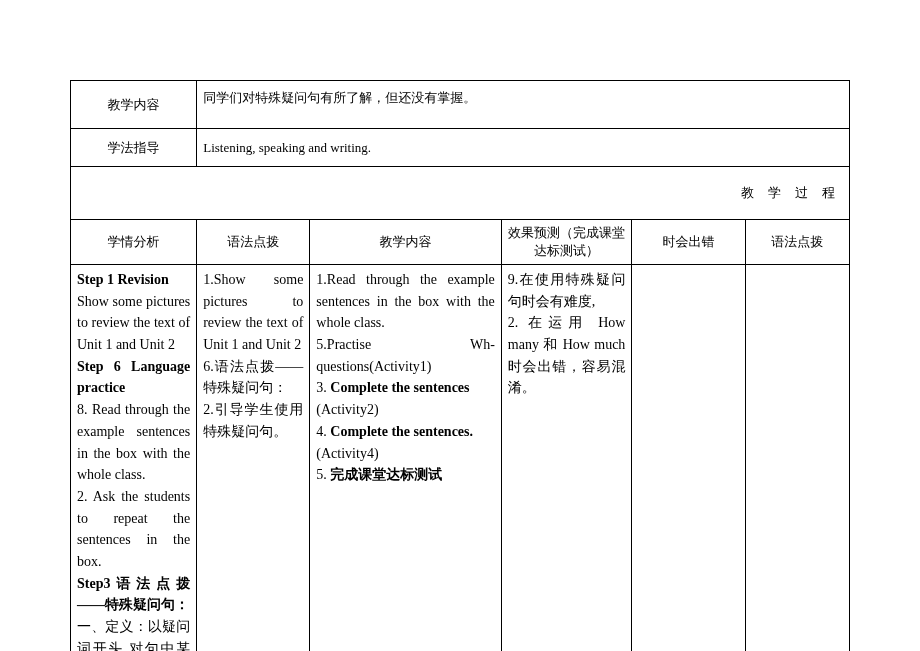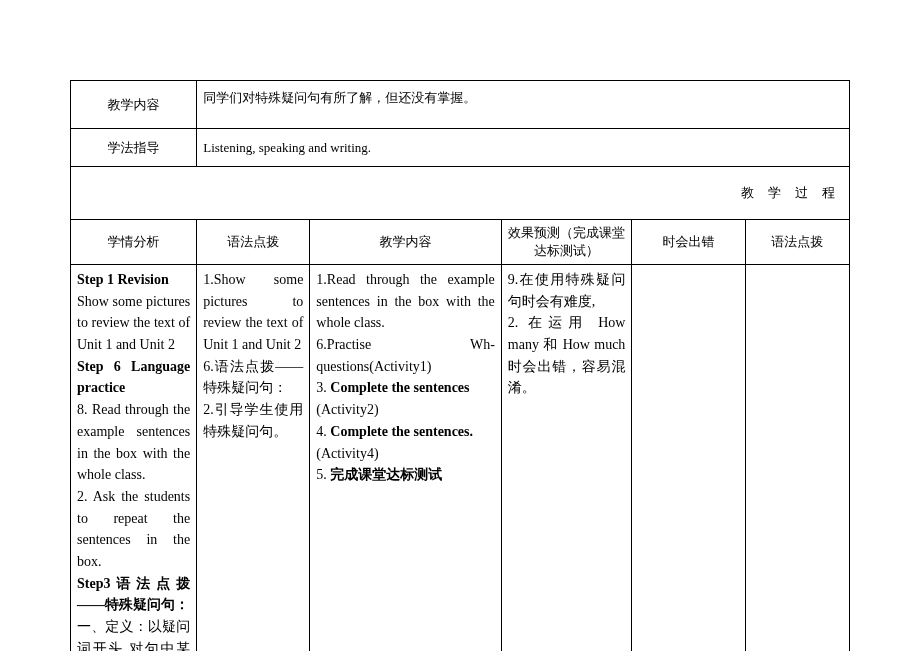--- a/index.html
+++ b/index.html
@@ -102,21 +102,21 @@
       <span>一、定义：以疑问词开头,对句中某一成分提问的句子叫特殊疑问句。</span><br>
       <span>二、常用的疑问词有：</span>
     </td>
     <td class="content-cell">
       <span>1.Show some pictures to review the text of Unit 1 and Unit 2</span><br>
       <span>6.语法点拨——特殊疑问句：</span><br>
       <span>2.引导学生使用特殊疑问句。</span>
     </td>
     <td class="content-cell">
       <span>1.Read through the example sentences in the box with the whole class.</span><br>
-      <span>6.Practise Wh-questions(Activity1)</span><br>
+      <span>5.Practise Wh-questions(Activity1)</span><br>
       <span>3. </span><b>Complete the sentences</b><br>
       <span>(Activity2)</span><br>
       <span>4. </span><b>Complete the sentences.</b><br>
       <span>(Activity4)</span><br>
       <span>5. </span><b>完成课堂达标测试</b>
     </td>
     <td class="content-cell">
       <span>9.在使用特殊疑问句时会有难度,</span><br>
       <span>2. 在运用 How many 和 How much 时会出错，容易混淆。</span>
     </td>

